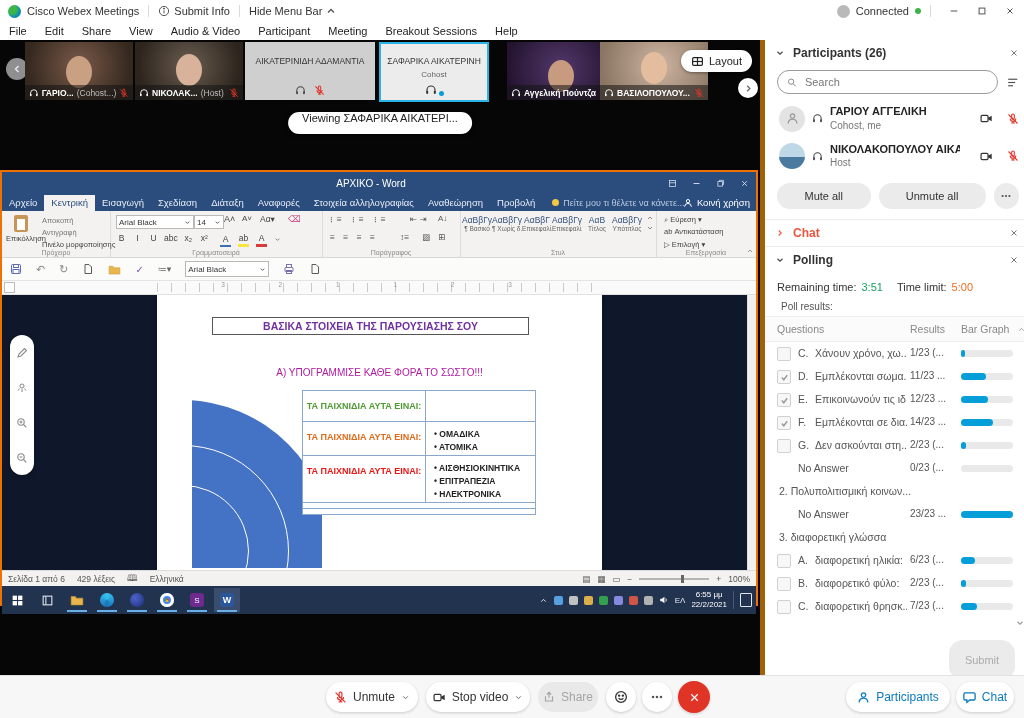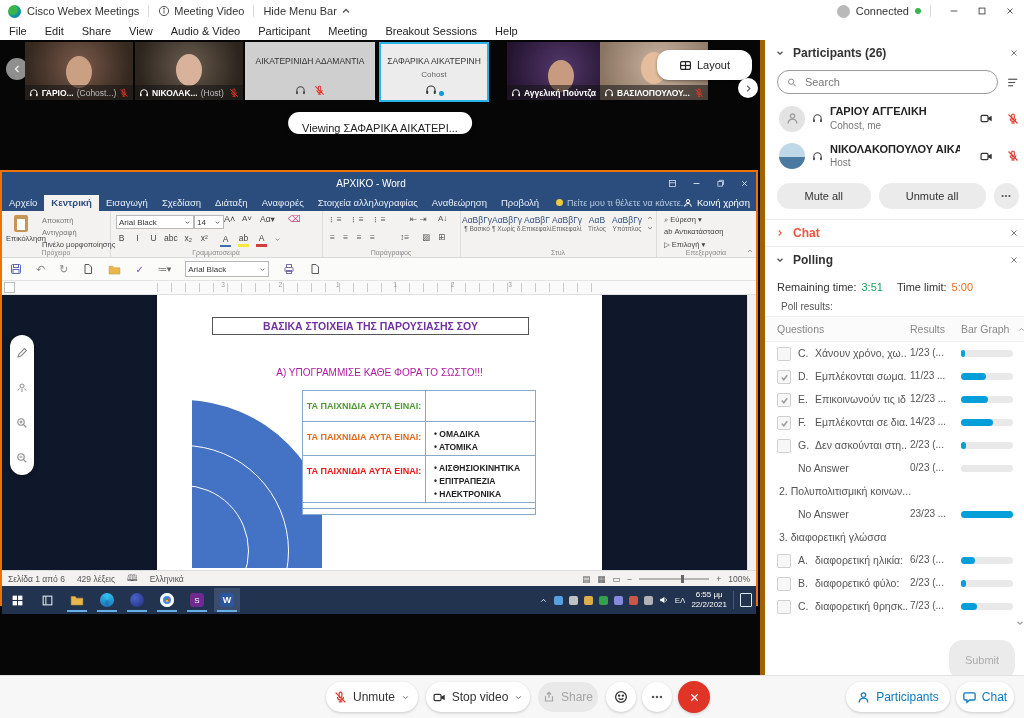--- a/index.html
+++ b/index.html
@@ -29,35 +29,35 @@
   .tile .face{position:absolute;left:50%;top:12px;transform:translateX(-50%);width:26px;height:32px;border-radius:50%}
   .tile-bar{position:absolute;left:0;right:0;bottom:0;height:15px;background:rgba(20,20,20,.55);
             display:flex;align-items:center;padding:0 4px;gap:3px;color:#fff;font-size:8.5px;white-space:nowrap}
   .tile-bar .role{color:#bdbdbd}
   .tile.avatar{background:#cfcfcf;color:#333}
   .tile .a-name{position:absolute;left:4px;right:4px;top:14px;text-align:center;font-size:8.5px;font-weight:normal;color:#333}
   .tile.sel{background:#ececec;border:2px solid #2bb3e6;width:106px;height:56px}
   .tile.sel .a-name{top:12px}
   .tile .a-role{position:absolute;left:0;right:0;top:26px;text-align:center;font-size:8px;color:#666}
   .tile .a-icons{position:absolute;left:0;right:0;bottom:4px;display:flex;justify-content:center;gap:8px;align-items:center}
-  #layout-btn{position:absolute;top:10px;right:8px;height:30px;border-radius:12px;background:#fff;color:#222;
-              display:flex;align-items:center;gap:5px;padding:0 22px;font-size:11px;box-shadow:0 1px 3px rgba(0,0,0,.4)}
+  #layout-btn{position:absolute;top:10px;right:8px;height:22px;border-radius:12px;background:#fff;color:#222;
+              display:flex;align-items:center;gap:5px;padding:0 10px;font-size:11px;box-shadow:0 1px 3px rgba(0,0,0,.4)}
   #strip-right{position:absolute;top:38px;right:2px;width:20px;height:20px;border-radius:50%;background:#fff;color:#666;
                display:flex;align-items:center;justify-content:center;box-shadow:0 1px 3px rgba(0,0,0,.4)}
   #viewing-pill{position:absolute;top:72px;left:50%;transform:translateX(-50%);height:22px;background:#fff;border-radius:12px;
-                display:flex;align-items:flex-end;padding:0 14px;font-size:11px;color:#222;box-shadow:0 1px 4px rgba(0,0,0,.5)}
+                display:flex;align-items:flex-start;padding:0 14px;font-size:11px;color:#222;box-shadow:0 1px 4px rgba(0,0,0,.5)}
   
   #capture{position:absolute;left:0;top:130px;width:754px;height:434px;border:2px solid #ef7100;border-bottom:none;background:#fff}
   
   #word-title{height:22px;background:#2b4d7e;color:#fff;display:flex;align-items:center;font-size:10px}
   #word-title .wt-text{flex:1;text-align:center}
   .wt-btn{width:24px;height:22px;display:flex;align-items:center;justify-content:center;color:#dce6f2}
   #word-tabs{height:17px;background:#2b4d7e;display:flex;align-items:center;font-size:9.5px;color:#e8eef7;position:relative}
   #word-tabs .tab{padding:2px 7px 3px 7px}
-  #word-tabs .tab.active{background:#f3f2f1;color:#2b4d7e;font-weight:bold}
+  #word-tabs .tab.active{background:#f3f2f1;color:#2b4d7e;font-weight:normal}
   #tellme{display:flex;align-items:center;gap:4px;color:#b9c8de;margin-left:10px;font-size:9px}
   .bulb{width:7px;height:7px;border-radius:50%;background:#f2c744}
   #share-doc{position:absolute;right:6px;top:0;height:17px;display:flex;align-items:center;gap:4px;color:#fff;font-size:9.5px}
   #ribbon{height:46px;background:#f3f2f1;border-bottom:1px solid #d8d8d8;position:relative;font-size:8px;color:#444}
   .rgroup{position:absolute;top:0;bottom:0;border-right:1px solid #dcdcdc;padding-top:3px}
   .glabel{position:absolute;bottom:1px;left:0;right:0;text-align:center;font-size:7px;color:#8a8a8a}
   .combo{display:inline-flex;align-items:center;justify-content:space-between;background:#fff;border:1px solid #b9b9b9;
          font-size:8px;color:#333;padding:0 2px;height:12px}
   .fc{display:inline-flex;align-items:center;justify-content:center;min-width:11px;height:12px;color:#444;font-size:8.5px}
   .style-card{width:30px;text-align:center;padding-top:2px}
@@ -280,21 +280,21 @@
   </defs>
 </svg>
 
 <div id="titlebar">
   <span class="webex-logo"></span>
   <span>Cisco Webex Meetings</span>
   <span class="tb-sep"></span>
   <svg class="ic" width="12" height="12" viewBox="0 0 12 12" style="color:#555;margin-right:4px">
       <use href="#i-info"></use>
     </svg>
-  <span>Meeting Video</span>
+  <span>Submit Info</span>
   <span class="tb-sep"></span>
   <span>Hide Menu Bar</span>
   <svg class="ic" width="12" height="12" viewBox="0 0 12 12" style="color:#555;margin-left:3px">
       <use href="#i-chev-u"></use>
     </svg>
   <span style="flex:1"></span>
   <span class="ball"></span>
   <span>Connected</span>
   <span class="green-dot"></span>
   <span class="tb-sep"></span>

